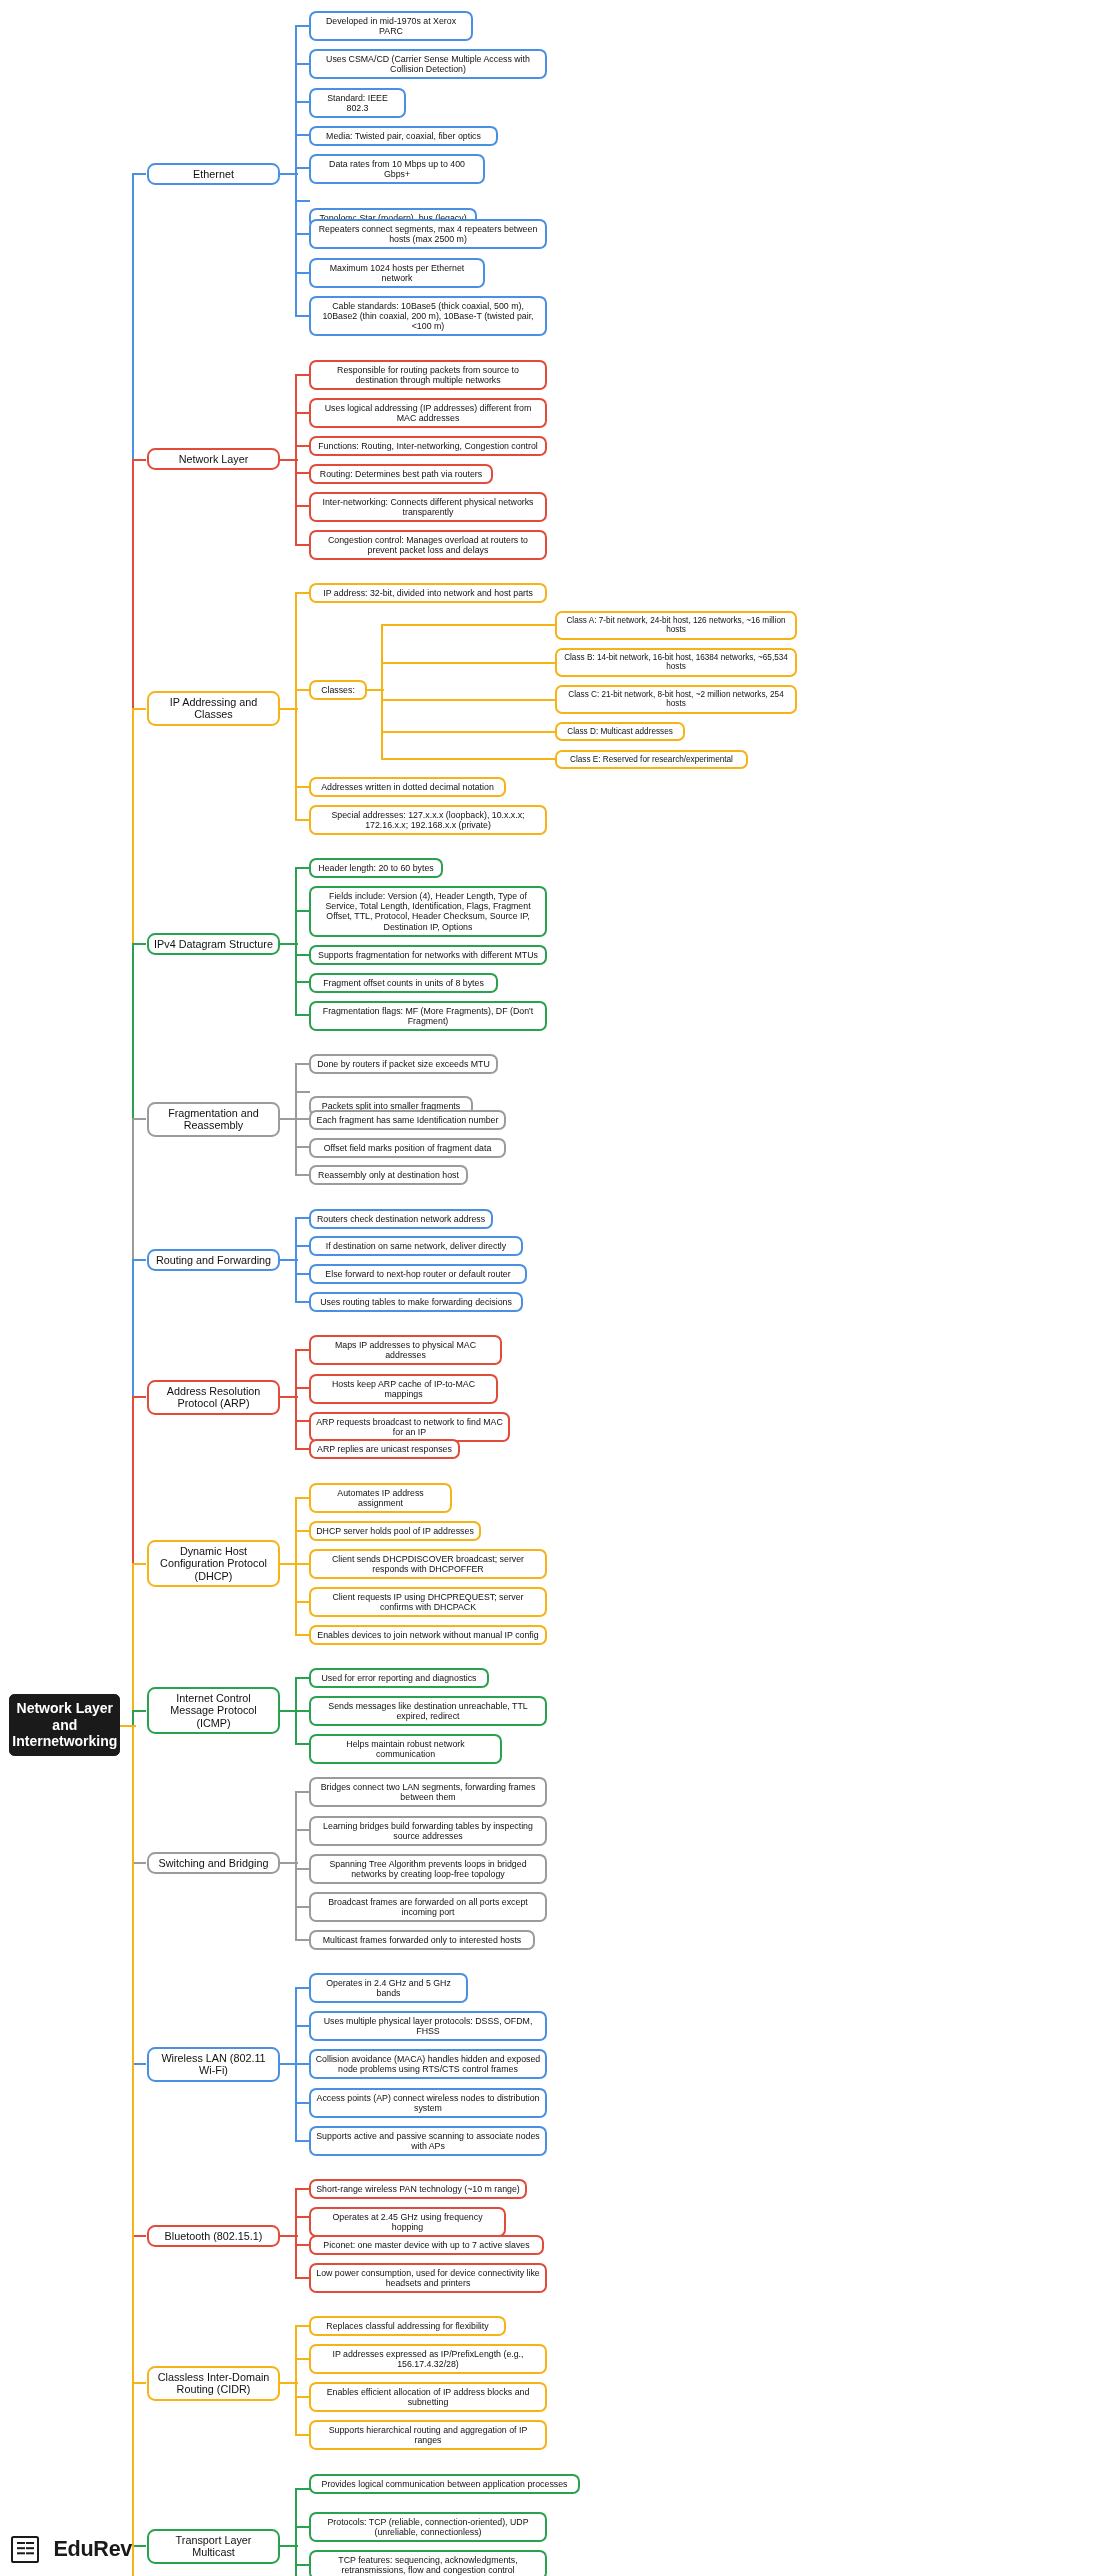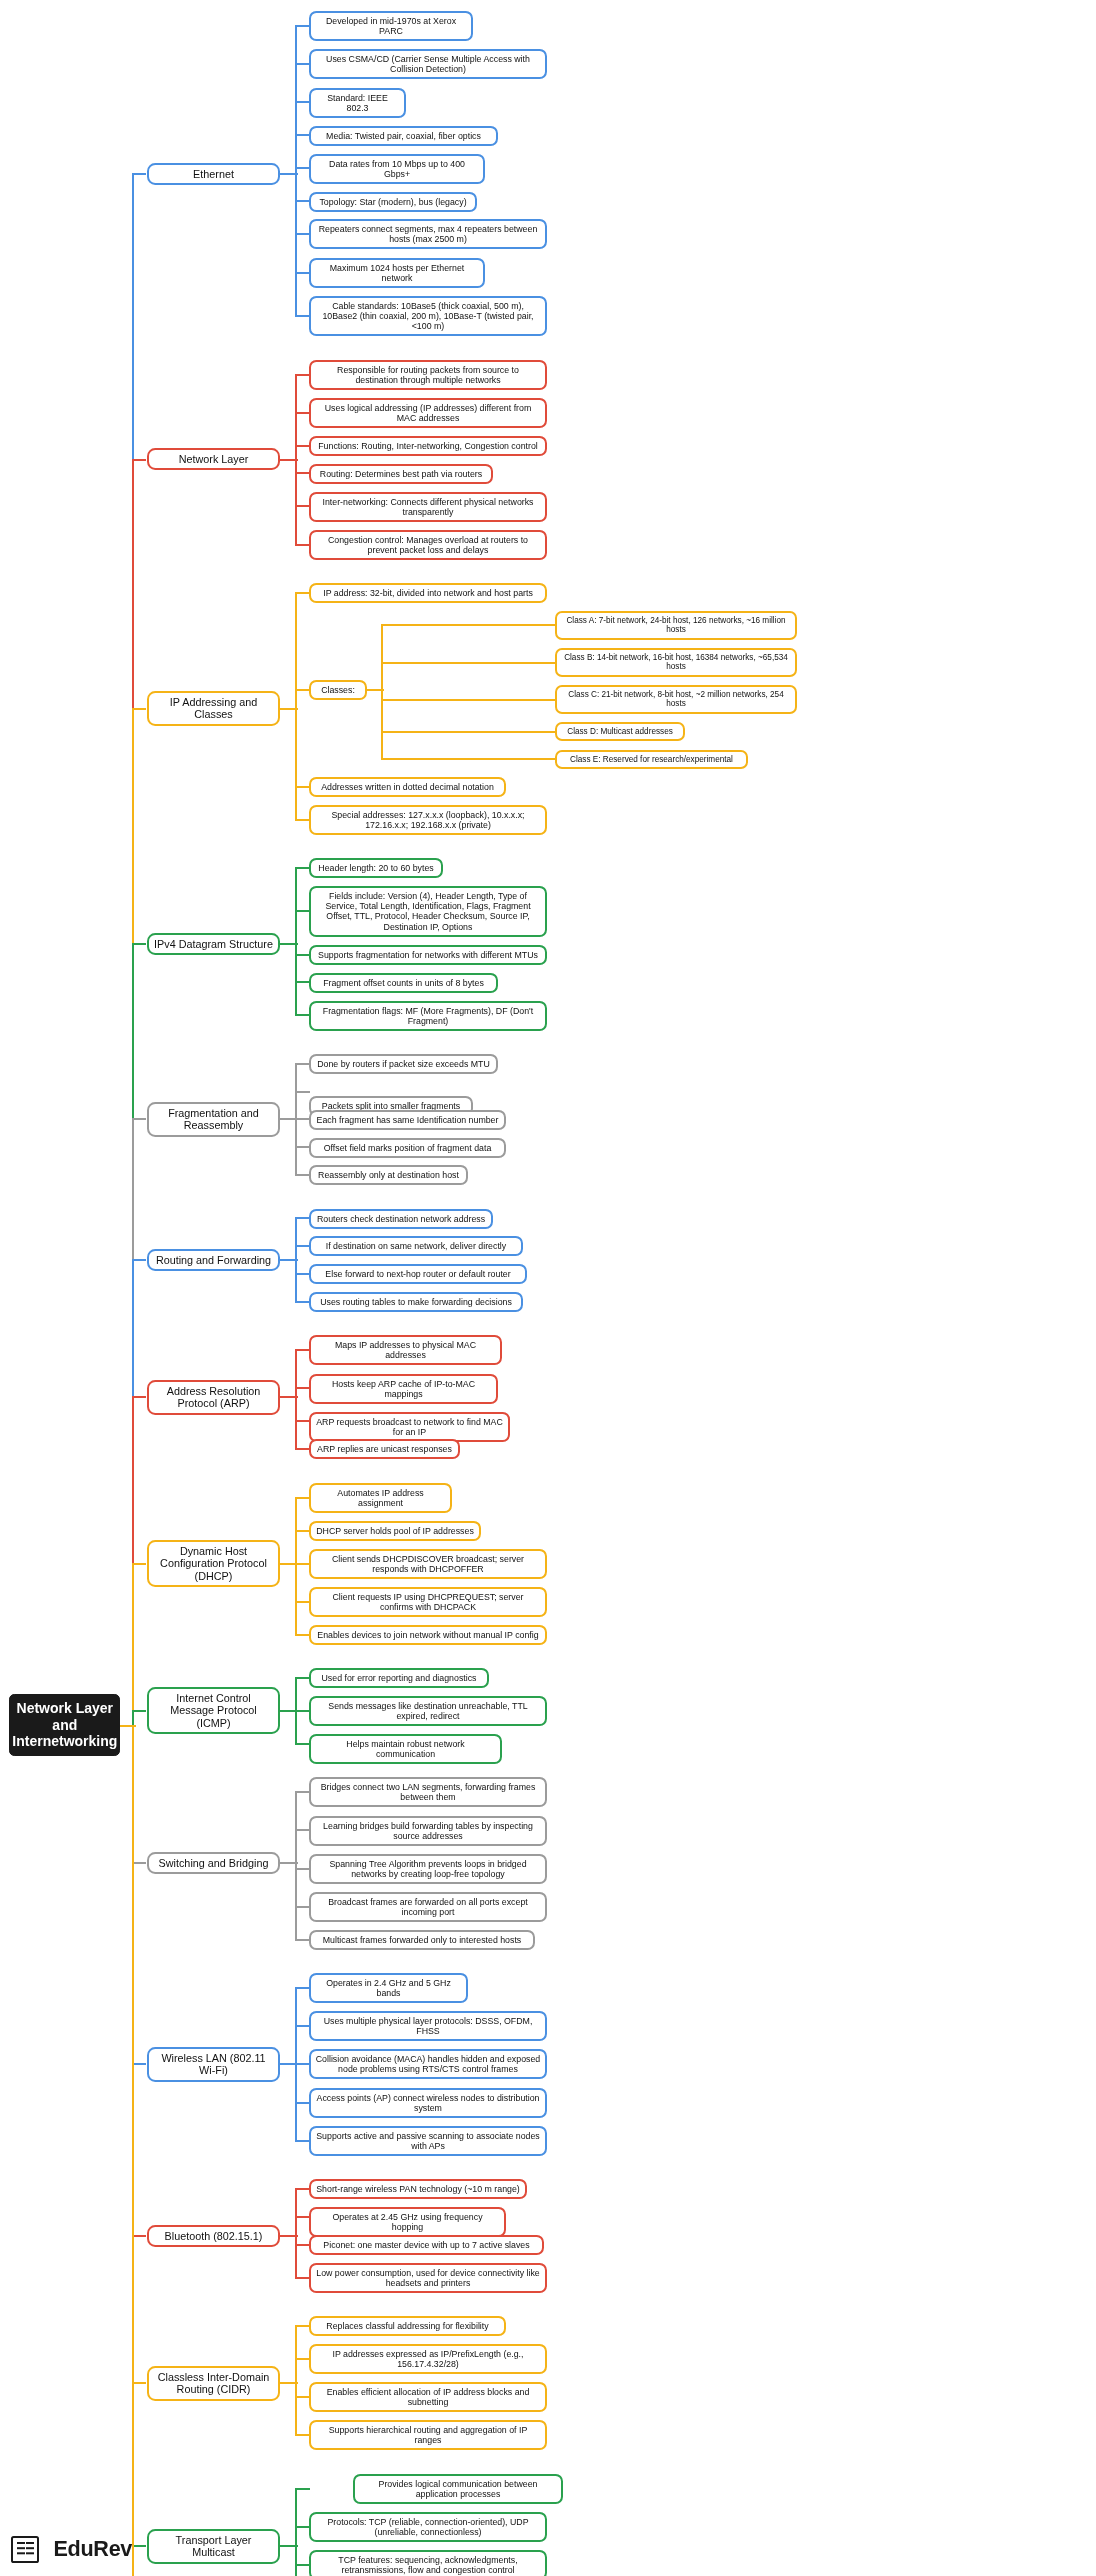--- a/index.html
+++ b/index.html
@@ -116,21 +116,21 @@
 </style>
 </head>
 <body>
 
 <div id="canvas">
     <div class="node l2 c-blue" style="left: 309px; width: 164px; top: 11.3px;">Developed in mid-1970s at Xerox PARC</div>
     <div class="node l2 c-blue" style="left: 309px; width: 238px; top: 49px;">Uses CSMA/CD (Carrier Sense Multiple Access with Collision Detection)</div>
     <div class="node l2 c-blue" style="left: 309px; width: 97px; top: 88px;">Standard: IEEE 802.3</div>
     <div class="node l2 c-blue" style="left: 309px; width: 189px; top: 126px;">Media: Twisted pair, coaxial, fiber optics</div>
     <div class="node l2 c-blue" style="left: 309px; width: 176px; top: 154px;">Data rates from 10 Mbps up to 400 Gbps+</div>
-    <div class="node l2 c-blue" style="left: 309px; width: 168px; top: 192px;">Topology: Star (modern), bus (legacy)</div>
+    <div class="node l2 c-blue" style="left: 309px; width: 168px; top: 208px;">Topology: Star (modern), bus (legacy)</div>
     <div class="node l2 c-blue" style="left: 309px; width: 238px; top: 219px;">Repeaters connect segments, max 4 repeaters between hosts (max 2500 m)</div>
     <div class="node l2 c-blue" style="left: 309px; width: 176px; top: 258px;">Maximum 1024 hosts per Ethernet network</div>
     <div class="node l2 c-blue" style="left: 309px; width: 238px; top: 296px;">Cable standards: 10Base5 (thick coaxial, 500 m), 10Base2 (thin coaxial, 200 m), 10Base-T (twisted pair, &lt;100 m)</div>
     <div class="node l1 c-blue" style="left: 147px; width: 133px; top: 163px;">Ethernet</div>
     <div class="node l2 c-red" style="left: 309px; width: 238px; top: 360px;">Responsible for routing packets from source to destination through multiple networks</div>
     <div class="node l2 c-red" style="left: 309px; width: 238px; top: 398px;">Uses logical addressing (IP addresses) different from MAC addresses</div>
     <div class="node l2 c-red" style="left: 309px; width: 238px; top: 436px;">Functions: Routing, Inter-networking, Congestion control</div>
     <div class="node l2 c-red" style="left: 309px; width: 184px; top: 464px;">Routing: Determines best path via routers</div>
     <div class="node l2 c-red" style="left: 309px; width: 238px; top: 492px;">Inter-networking: Connects different physical networks transparently</div>
     <div class="node l2 c-red" style="left: 309px; width: 238px; top: 530px;">Congestion control: Manages overload at routers to prevent packet loss and delays</div>
@@ -192,21 +192,21 @@
     <div class="node l2 c-red" style="left: 309px; width: 218px; top: 2179px;">Short-range wireless PAN technology (~10 m range)</div>
     <div class="node l2 c-red" style="left: 309px; width: 197px; top: 2207px;">Operates at 2.45 GHz using frequency hopping</div>
     <div class="node l2 c-red" style="left: 309px; width: 235px; top: 2235px;">Piconet: one master device with up to 7 active slaves</div>
     <div class="node l2 c-red" style="left: 309px; width: 238px; top: 2263px;">Low power consumption, used for device connectivity like headsets and printers</div>
     <div class="node l1 c-red" style="left: 147px; width: 133px; top: 2225px;">Bluetooth (802.15.1)</div>
     <div class="node l2 c-yellow" style="left: 309px; width: 197px; top: 2316px;">Replaces classful addressing for flexibility</div>
     <div class="node l2 c-yellow" style="left: 309px; width: 238px; top: 2344px;">IP addresses expressed as IP/PrefixLength (e.g., 156.17.4.32/28)</div>
     <div class="node l2 c-yellow" style="left: 309px; width: 238px; top: 2382px;">Enables efficient allocation of IP address blocks and subnetting</div>
     <div class="node l2 c-yellow" style="left: 309px; width: 238px; top: 2420px;">Supports hierarchical routing and aggregation of IP ranges</div>
     <div class="node l1 c-yellow" style="left: 147px; width: 133px; top: 2366px;">Classless Inter-Domain Routing (CIDR)</div>
-    <div class="node l2 c-green" style="left: 309px; width: 210px; top: 2474px; margin-left: 44px;">Provides logical communication between application processes</div>
+    <div class="node l2 c-green" style="left: 309px; width: 271px; top: 2474px;">Provides logical communication between application processes</div>
     <div class="node l2 c-green" style="left: 309px; width: 238px; top: 2512px;">Protocols: TCP (reliable, connection-oriented), UDP (unreliable, connectionless)</div>
     <div class="node l2 c-green" style="left: 309px; width: 238px; top: 2550px;">TCP features: sequencing, acknowledgments, retransmissions, flow and congestion control</div>
     <div class="node l1 c-green" style="left: 147px; width: 133px; top: 2529px;">Transport Layer Multicast</div>
     <div class="node root" style="left: 9.3px; width: 111px; top: 1694px;">Network Layer and Internetworking</div>
     <div class="ln h b-blue" style="left: 133px; top: 173px; width: 13.4px;"></div>
     <div class="ln v b-blue" style="left: 132px; top: 173px; height: 1554px;"></div>
     <div class="ln h b-blue" style="left: 120px; top: 1725px; width: 15.5px;"></div>
     <div class="ln h b-blue" style="left: 280px; top: 173px; width: 17.5px;"></div>
     <div class="ln v b-blue" style="left: 295px; top: 25px; height: 292px;"></div>
     <div class="ln h b-blue" style="left: 295px; top: 25px; width: 15px;"></div>

